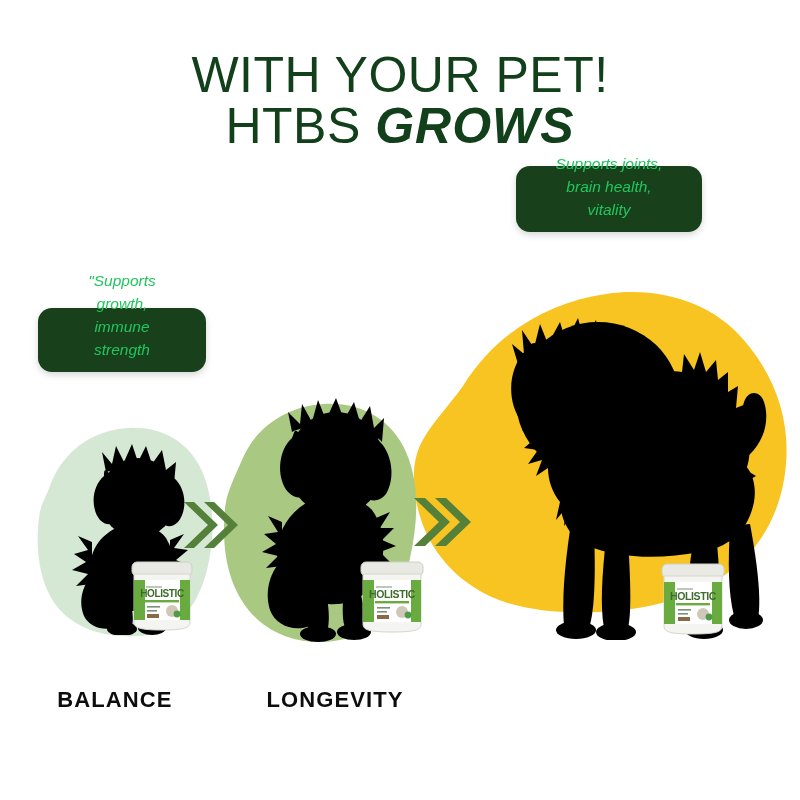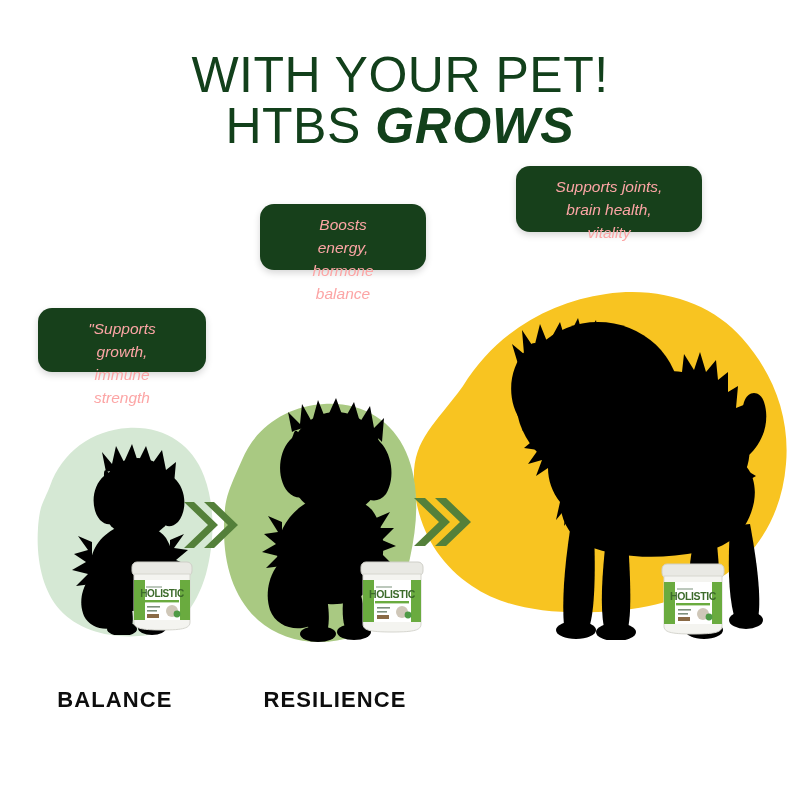--- a/index.html
+++ b/index.html
@@ -31,22 +31,22 @@
   .jar{position:absolute;}
   .jar svg{display:block;}
 
   
   .arrow{position:absolute;}
   .arrow svg{display:block;}
 
   
   .callout{
     position:absolute;background:#17401b;border-radius:14px;
-    color:#fca5a5;font-style:italic;font-size:15.5px;line-height:1.48;
-    display:flex;align-items:flex-start;justify-content:center;text-align:center;
+    color:#22c55e;font-style:italic;font-size:15.5px;line-height:1.48;
+    display:flex;align-items:flex-end;justify-content:center;text-align:center;
     padding:10px 32px;box-sizing:border-box;
     box-shadow:0 3px 7px rgba(0,0,0,.16);
   }
   .callout span{display:block;white-space:pre-line;}
   #callout-1{left:38px;top:308px;width:168px;height:64px;}
   #callout-2{left:260px;top:204px;width:166px;height:66px;}
   #callout-3{left:516px;top:166px;width:186px;height:66px;}
 
   
   .stage-label{
@@ -300,25 +300,21 @@
         <circle cx="45" cy="56" r="6" fill="#cfc7b8"></circle>
         <circle cx="51" cy="59" r="3.4" fill="#4f9b46"></circle>
       </g>
     </svg>
   </div>
 
   <div class="callout" id="callout-1">
     <span>"Supports growth,
 immune strength</span>
   </div>
-  <div class="callout" id="callout-2">
-    <span>Boosts energy,
-hormone balance</span>
-  </div>
   <div class="callout" id="callout-3">
     <span>Supports joints,
 brain health, vitality</span>
   </div>
 
   <div class="stage-label" id="label-1">BALANCE</div>
-  <div class="stage-label" id="label-2">RESILIENCE</div>
+  <div class="stage-label" id="label-2">LONGEVITY</div>
 
 </div>
 
 </body></html>

